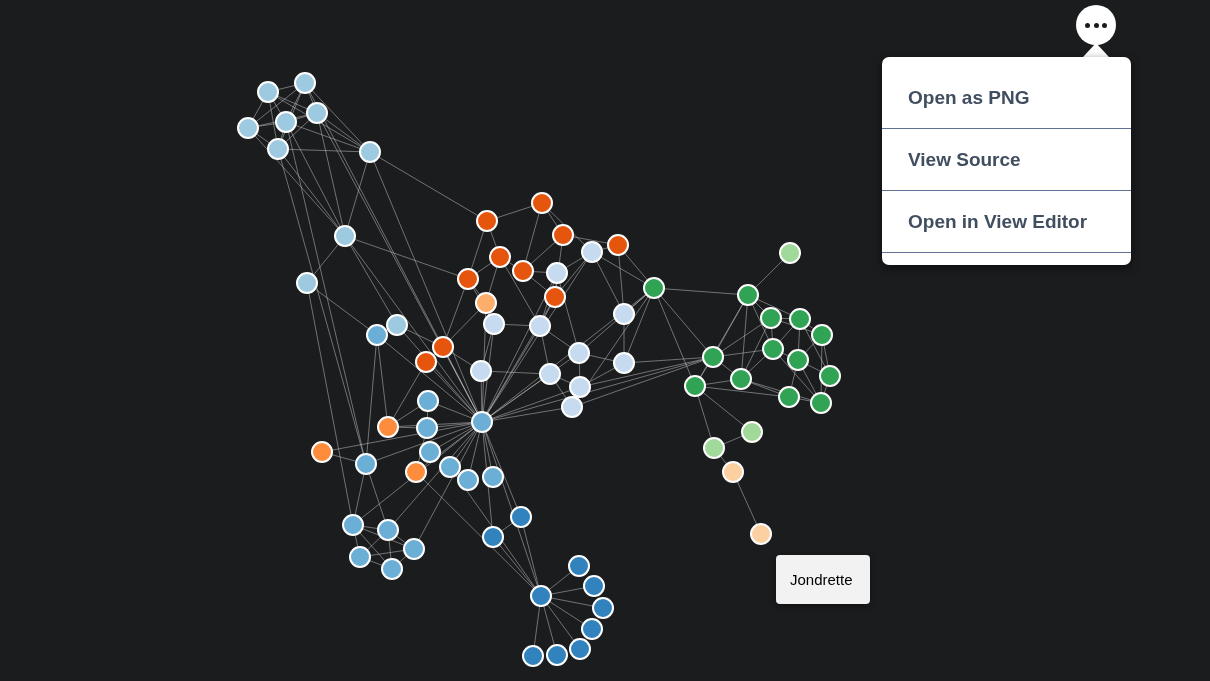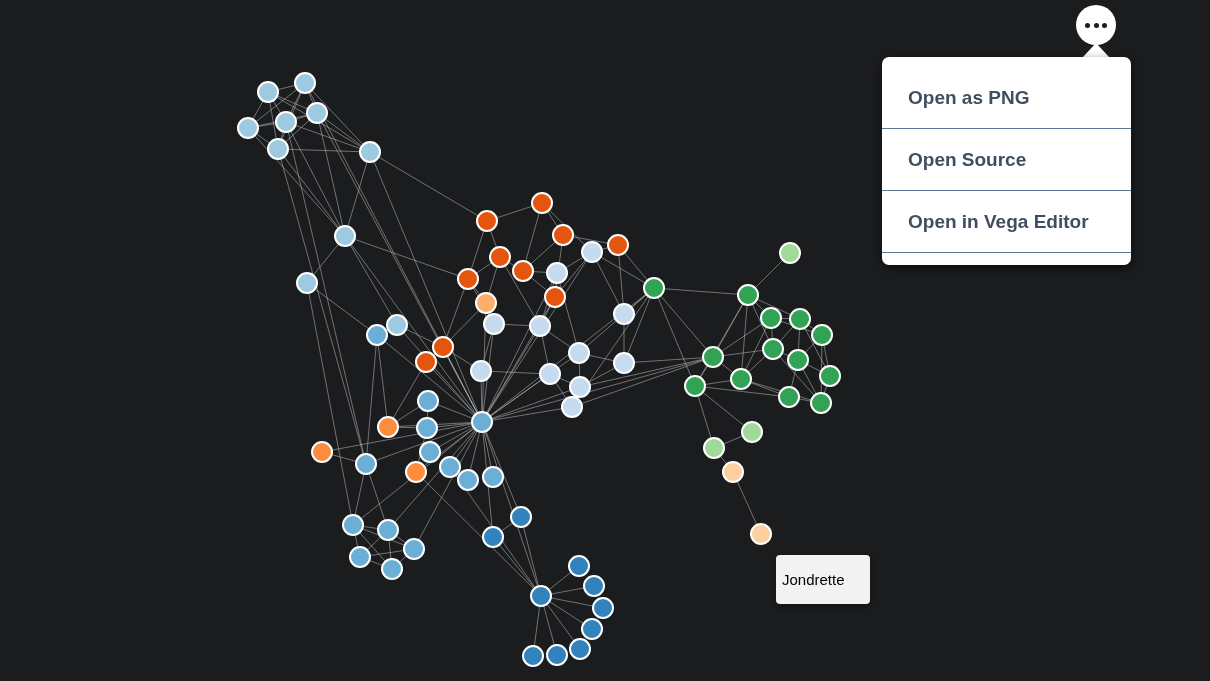--- a/index.html
+++ b/index.html
@@ -36,21 +36,21 @@
     padding-left:26px;
     border-bottom:1px solid #5f7395;
     font-size:19px;font-weight:bold;color:#414e60;
     cursor:pointer;white-space:nowrap;
   }
   
   .tooltip{
     position:absolute;left:776px;top:555px;width:94px;height:49px;
     background:#f2f2f2;border-radius:4px;
     box-shadow:0 2px 6px rgba(0,0,0,0.4);
-    display:flex;align-items:center;padding-left:6px;box-sizing:border-box;
+    display:flex;align-items:center;padding-left:14px;box-sizing:border-box;
     font-size:15px;color:#000000;
   }
 </style>
 </head>
 <body>
 
 <svg id="graph-svg" width="1210" height="681">
     <line x1="268" y1="92" x2="305" y2="83" stroke="#c8c8c8" stroke-opacity="0.5" stroke-width="1"></line>
     <line x1="268" y1="92" x2="317" y2="113" stroke="#c8c8c8" stroke-opacity="0.5" stroke-width="1"></line>
     <line x1="268" y1="92" x2="248" y2="128" stroke="#c8c8c8" stroke-opacity="0.5" stroke-width="1"></line>
@@ -330,19 +330,19 @@
 <button class="export-btn">
   <span class="dot"></span>
   <span class="dot"></span>
   <span class="dot"></span>
 </button>
 
 <div class="menu-pointer"></div>
 
 <div class="export-menu">
   <div class="menu-item">Open as PNG</div>
-  <div class="menu-item">Open Source</div>
-  <div class="menu-item">Open in Vega Editor</div>
+  <div class="menu-item">View Source</div>
+  <div class="menu-item">Open in View Editor</div>
 </div>
 
 <div class="tooltip">
   <span>Jondrette</span>
 </div>
 
 </body></html>

